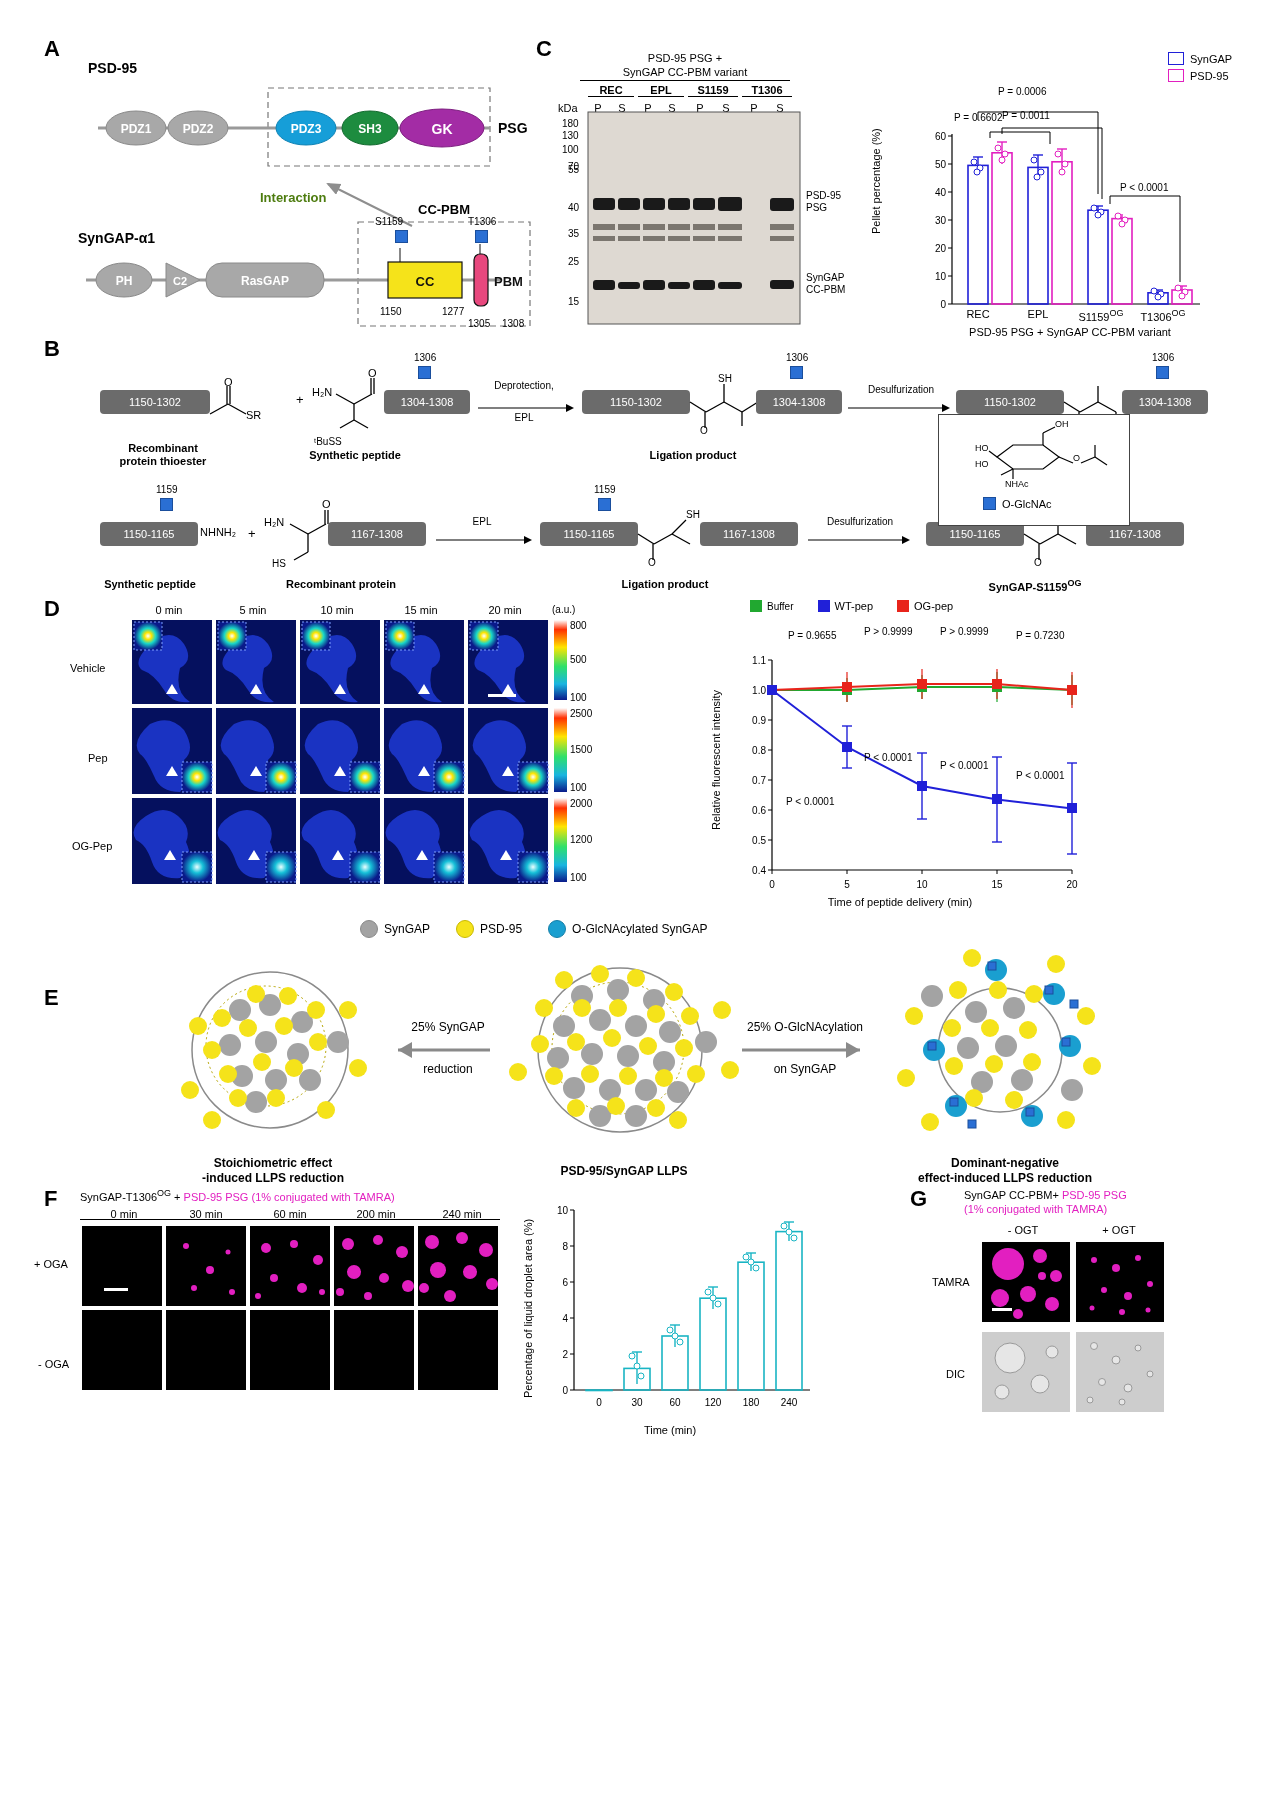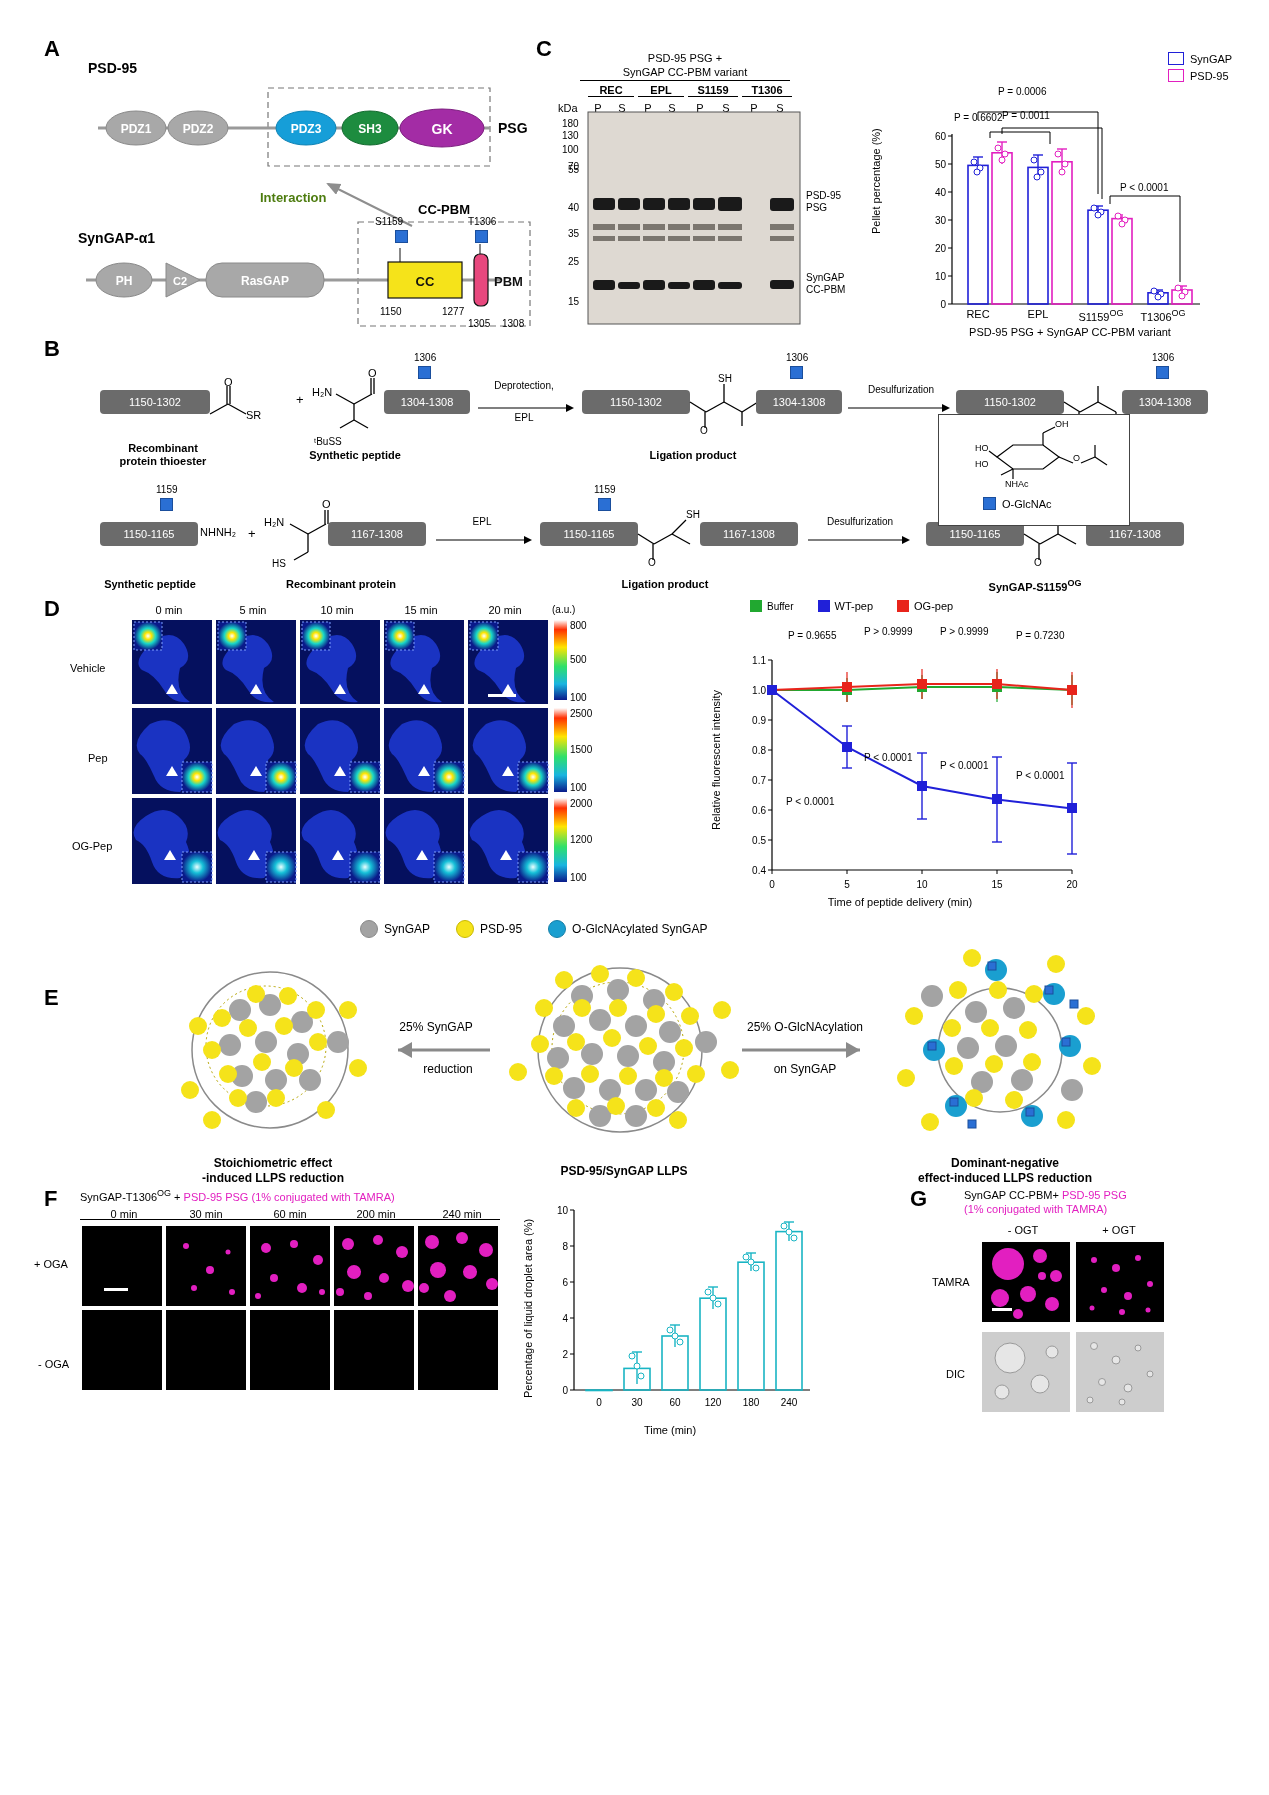--- a/index.html
+++ b/index.html
@@ -886,21 +886,21 @@
         <rect x="858" y="92" width="8" height="8"></rect>
       <rect x="918" y="12" width="8" height="8"></rect>
         <rect x="992" y="88" width="8" height="8"></rect>
       <rect x="880" y="148" width="8" height="8"></rect>
         <rect x="956" y="158" width="8" height="8"></rect>
       <rect x="1000" y="50" width="8" height="8"></rect>
         <rect x="898" y="170" width="8" height="8"></rect>
     </g>
   </svg>
 
-  <div class="txt center" style="left:306px;top:100px;width:120px;font-size:12px;">25% SynGAP</div>
+  <div class="txt center" style="left:318px;top:100px;width:120px;font-size:12px;">25% SynGAP</div>
   <div class="txt center" style="left:318px;top:142px;width:120px;font-size:12px;">reduction</div>
   <div class="txt center" style="left:660px;top:100px;width:150px;font-size:12px;">25% O-GlcNAcylation</div>
   <div class="txt center" style="left:660px;top:142px;width:150px;font-size:12px;">on SynGAP</div>
 
   <div class="txt bold center" style="left:98px;top:236px;width:210px;font-size:12px;">Stoichiometric effect</div>
   <div class="txt bold center" style="left:98px;top:251px;width:210px;font-size:12px;">-induced LLPS reduction</div>
   <div class="txt bold center" style="left:444px;top:244px;width:220px;font-size:12px;">PSD-95/SynGAP LLPS</div>
   <div class="txt bold center" style="left:810px;top:236px;width:250px;font-size:12px;">Dominant-negative</div>
   <div class="txt bold center" style="left:810px;top:251px;width:250px;font-size:12px;">effect-induced LLPS reduction</div>
 </div>

